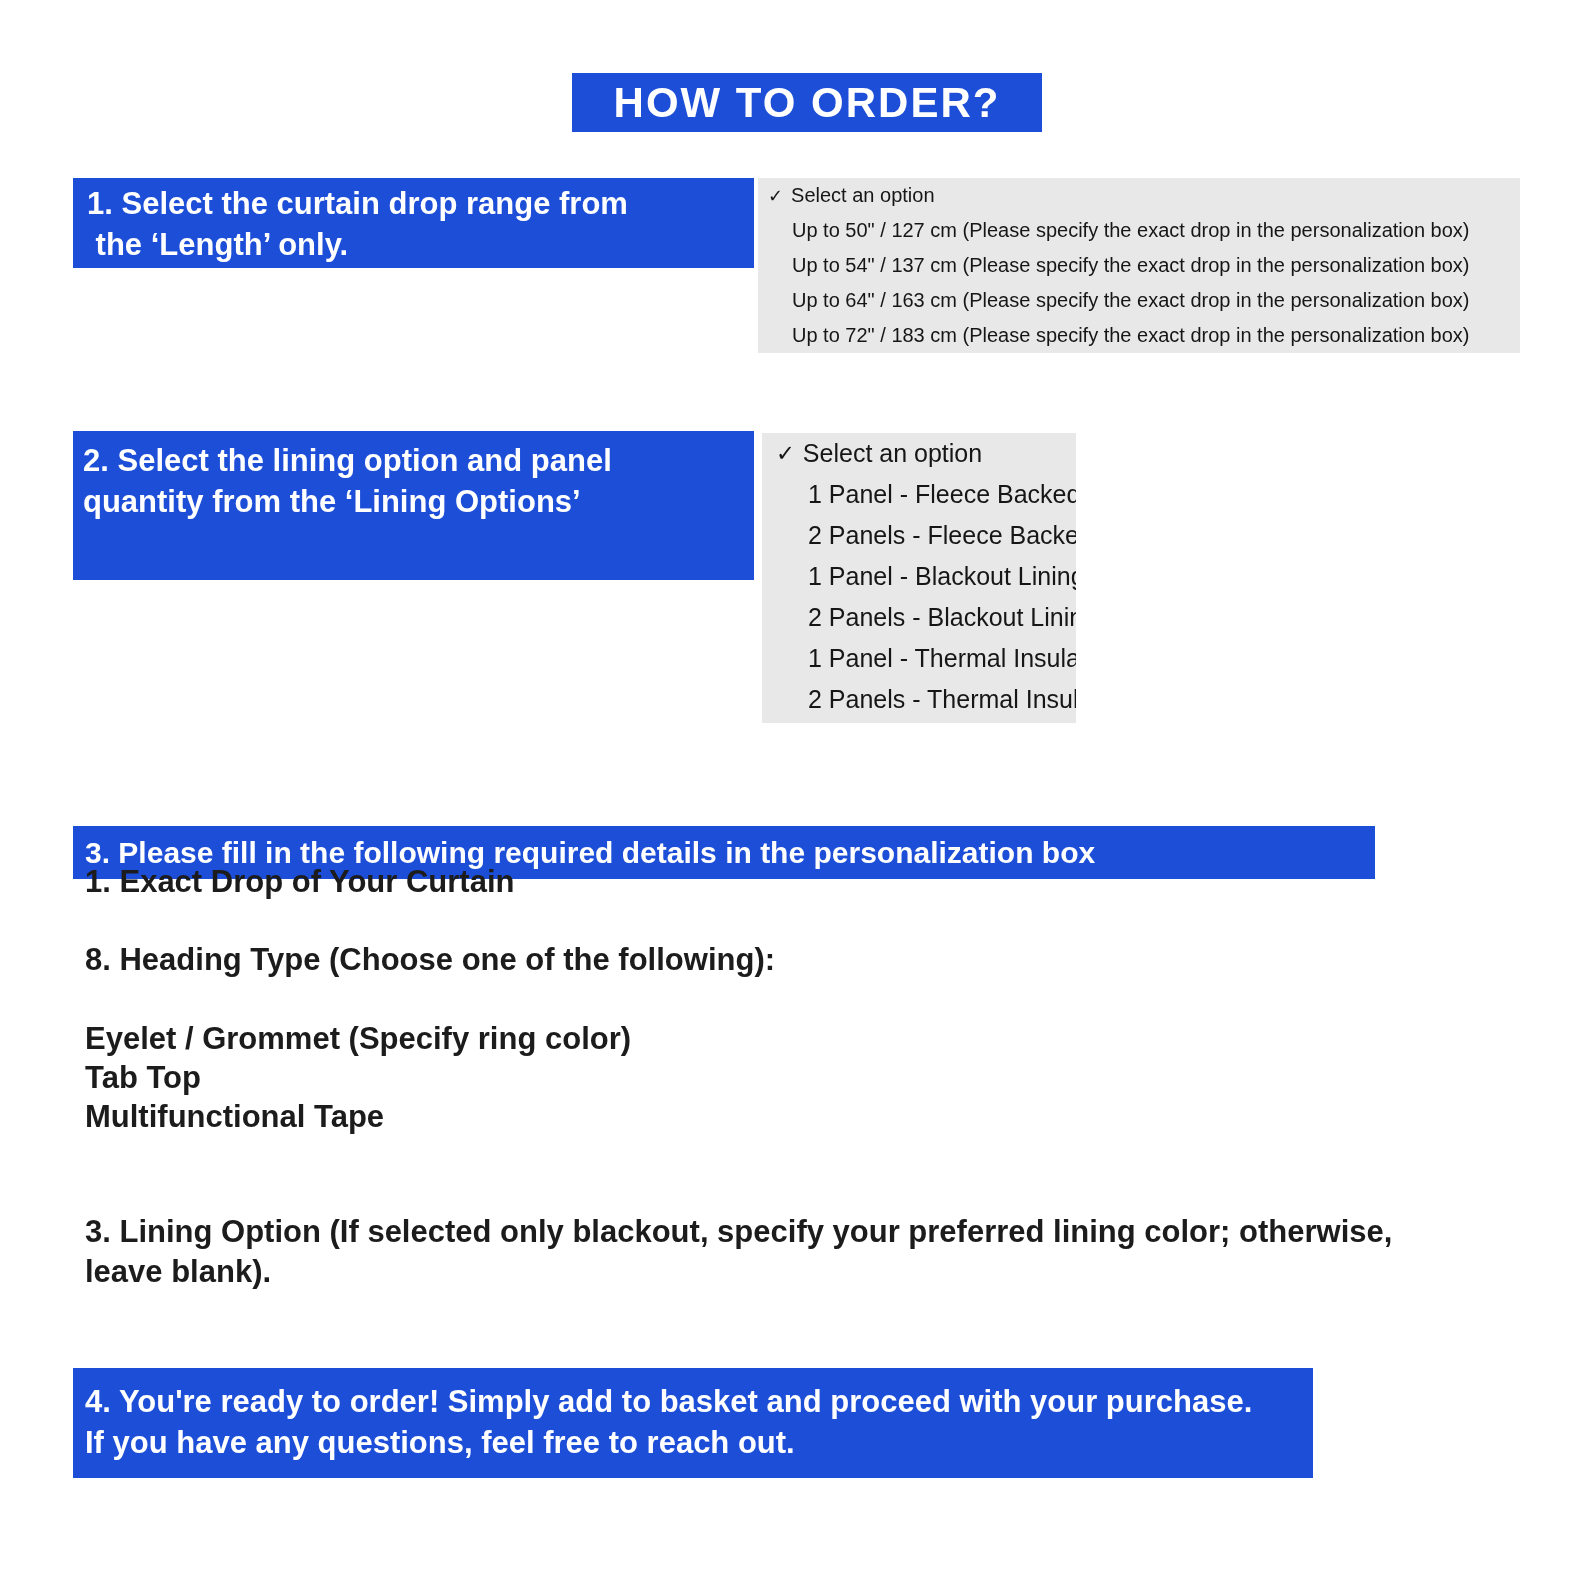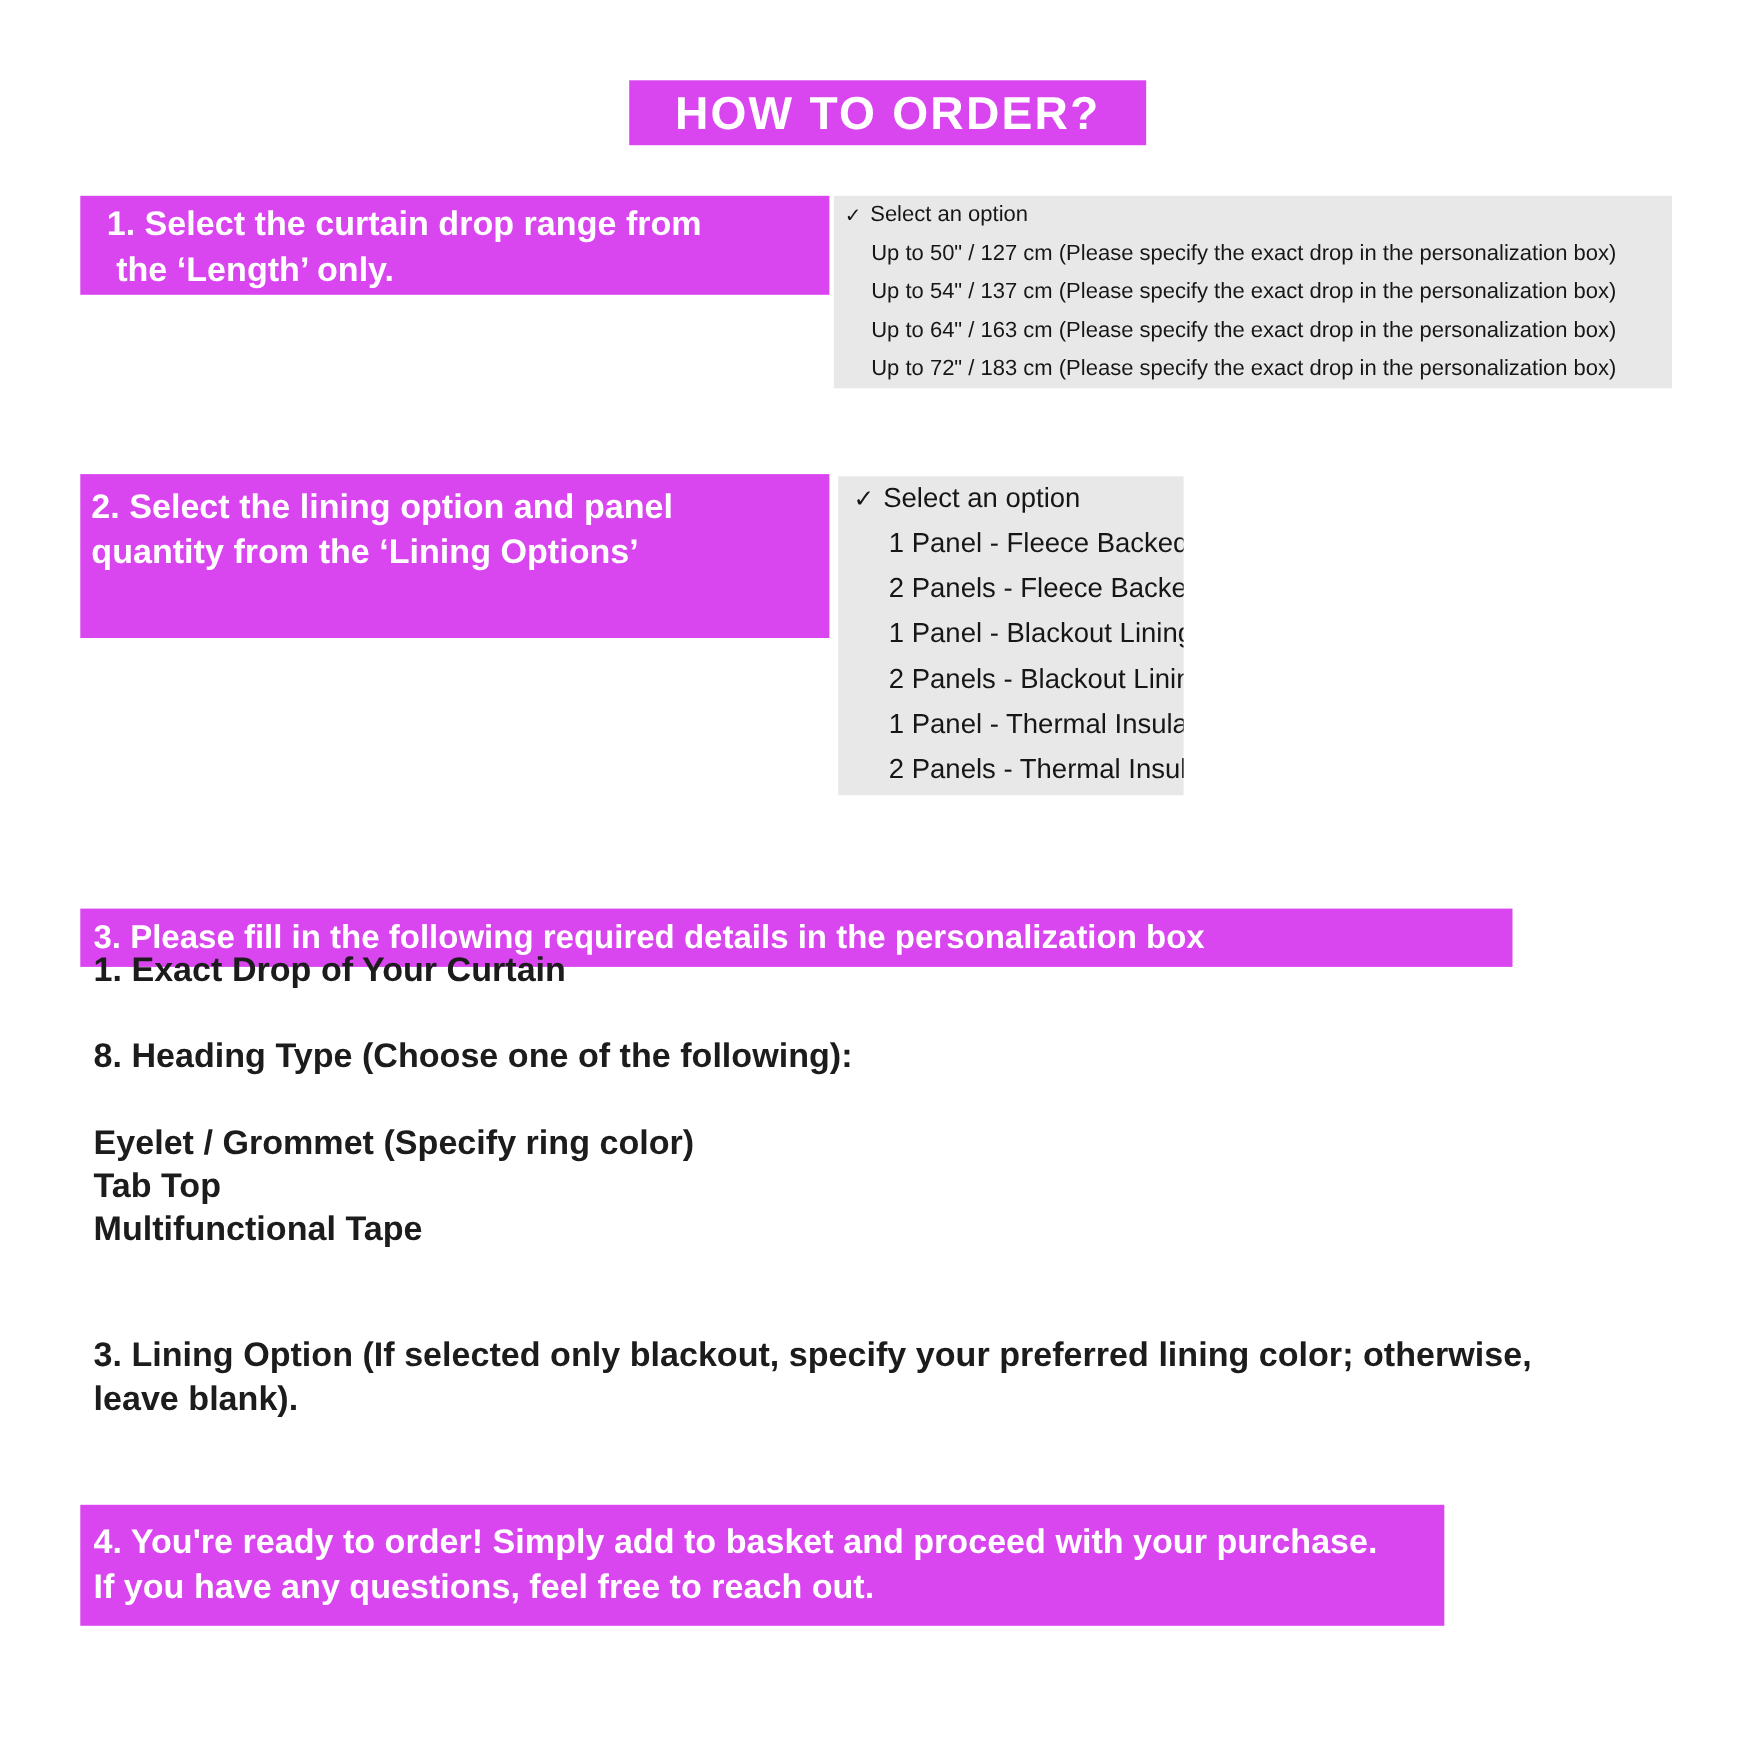--- a/index.html
+++ b/index.html
@@ -1,27 +1,27 @@
 <!DOCTYPE html>
 <html><head>
 <meta charset="utf-8">
 <style>
   html,body{margin:0;padding:0;}
   body{
     width:1588px;height:1588px;background:#ffffff;position:relative;
     font-family:"Liberation Sans",sans-serif;color:#1c1c1c;overflow:hidden;
   }
   .abs{position:absolute;box-sizing:border-box;}
-  .tan{background:#d946ef;color:#ffffff;font-weight:bold;}
+  .tan{background:#1d4ed8;color:#ffffff;font-weight:bold;}
 
   .title-bar{left:572px;top:73px;width:470px;height:59px;
     font-size:42px;line-height:59px;text-align:center;letter-spacing:2px;}
 
   .step1-head{left:73px;top:178px;width:681px;height:90px;
-    font-size:31px;line-height:41px;padding:5px 0 0 24px;}
+    font-size:31px;line-height:41px;padding:5px 0 0 14px;}
   .step1-head div{white-space:pre;}
 
   .menu{background:#e9e8e8;color:#161616;overflow:hidden;}
   .menu .row{display:flex;align-items:center;}
   .check{margin-right:8px;font-size:0.9em;}
 
   .dd1{left:758px;top:178px;width:762px;height:175px;font-size:20px;}
   .dd1 .row{height:35px;white-space:pre;}
   .dd1 .sel{padding-left:10px;}
   .dd1 .opt{padding-left:34px;}

